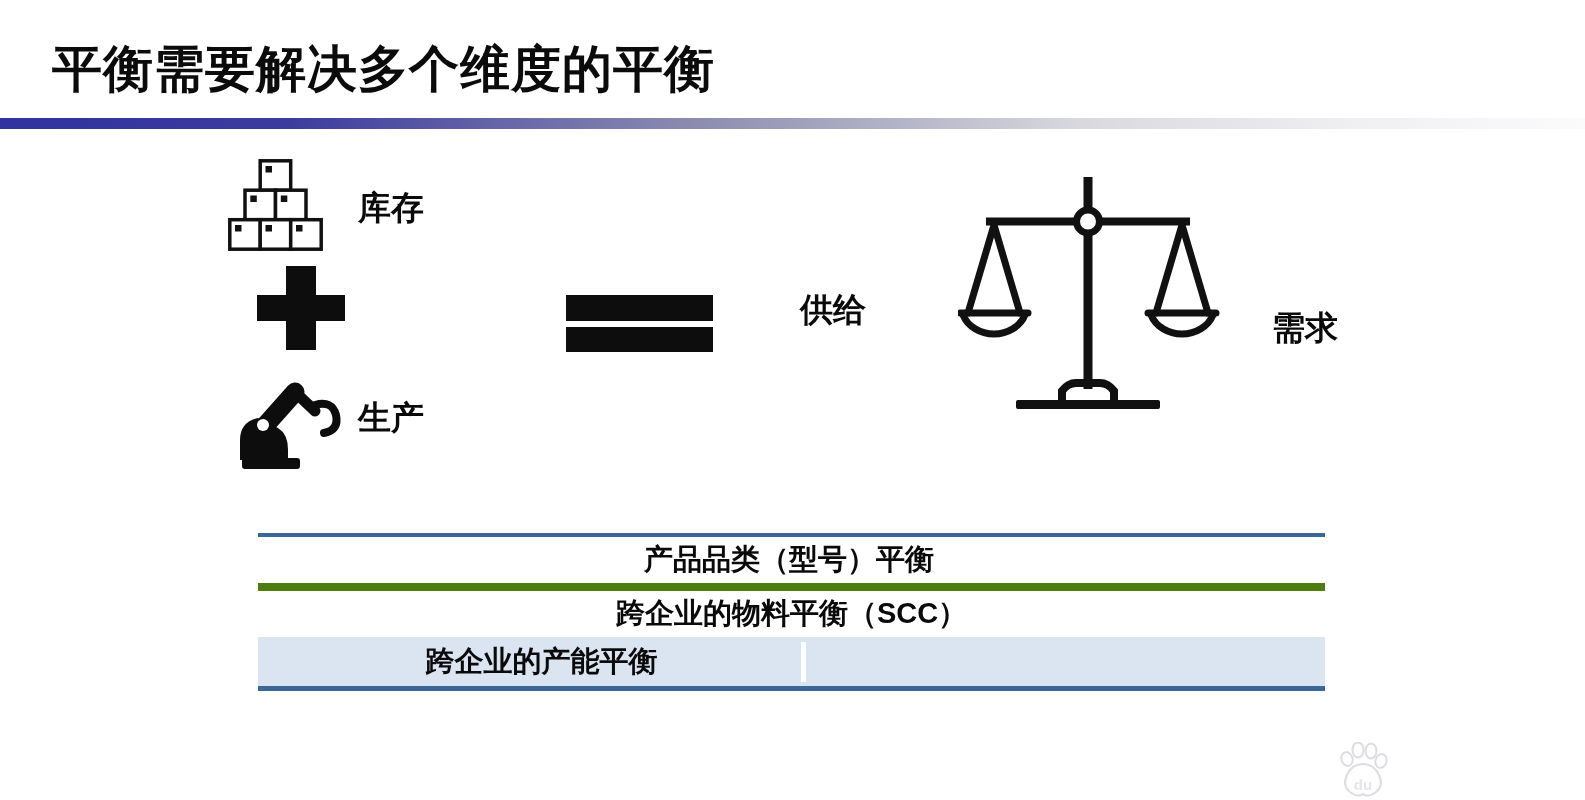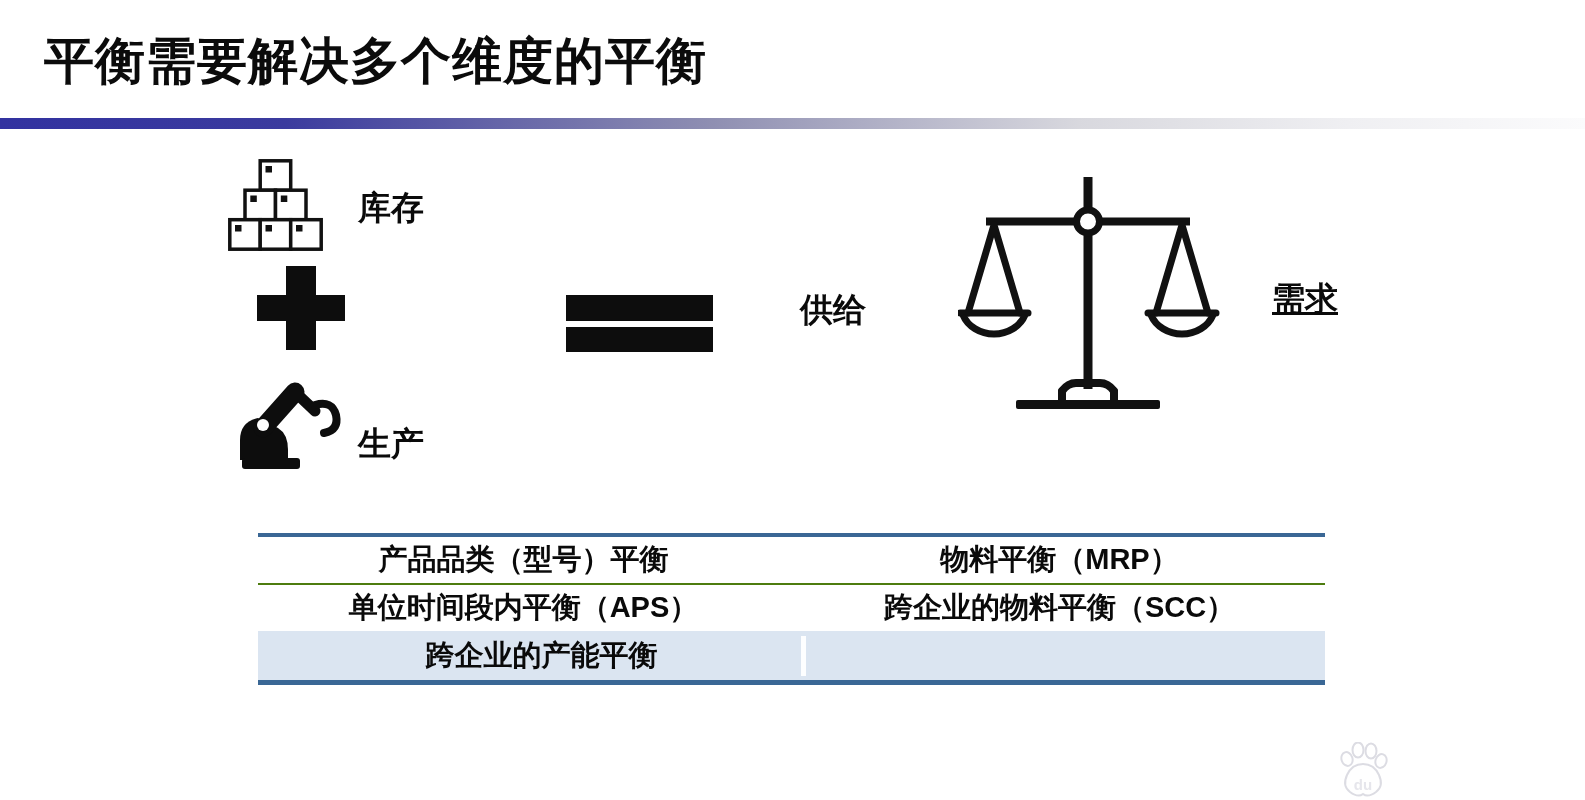--- a/index.html
+++ b/index.html
@@ -1,21 +1,21 @@
 <!DOCTYPE html>
 <html><head>
 <meta charset="utf-8">
 <style>
   html,body { margin:0; padding:0; background:#fff; }
   .slide {
     position:relative; width:1585px; height:800px; background:#ffffff;
     overflow:hidden; font-family:"Liberation Sans","DejaVu Sans",sans-serif;
   }
   .title {
-    position:absolute; left:40px; top:24px; margin:4px;
+    position:absolute; left:40px; top:24px; margin:12px;
     font-size:50px; font-weight:bold; color:#0b0b0b; letter-spacing:1px;
   }
   .accent-bar {
     position:absolute; left:0; top:118px; width:1585px; height:11px;
     background:linear-gradient(90deg,#3232a0 0%,#3b3b9e 18%,#8f8fb2 45%,#d8d8de 68%,#efeff2 85%,#fbfbfc 100%);
   }
   .label {
     position:absolute; font-size:33px; font-weight:bold; color:#0a0a0a; white-space:nowrap;
   }
   .abs { position:absolute; }
@@ -26,21 +26,21 @@
   
   .equals { position:absolute; left:566px; top:295px; width:147px; height:58px; }
   .equals .bar { position:absolute; left:0; width:147px; height:26px; background:#0d0d0d; }
   .equals .bar.b2 { top:32px; height:25px; }
   
   .btable {
     position:absolute; left:258px; top:533px; width:1067px;
     border-top:4px solid #3a6795; border-bottom:5px solid #3a6795;
   }
   .trow { display:flex; align-items:center; }
-  .trow.r1 { height:46px; border-bottom:2px solid #4d7c0f; background:#ffffff; }
+  .trow.r1 { height:46px; border-bottom:8px solid #4d7c0f; background:#ffffff; }
   .trow.r2 { height:45px; background:#dbe5f1; }
   .trow.r3 { height:46px; background:#ffffff; }
   .trow.r4 { height:49px; background:#dbe5f1;padding-left:24px; }
   .tcell {
     flex:1; text-align:center; font-size:29px; font-weight:bold; color:#0a0a0a;
     white-space:nowrap; overflow:hidden;
   }
   .tcell.c1 { border-right:5px solid rgba(255,255,255,0.95); }
   
   .watermark {
@@ -88,21 +88,21 @@
 
   <svg class="abs" style="left:232px;top:374px;" width="112" height="96" viewBox="0 0 112 96">
     <path d="M8,86 L8,66 Q8,48 26,44 L46,54 Q56,60 56,76 L56,86 Z" fill="#0d0d0d"></path>
     <line x1="31" y1="54" x2="63" y2="18" stroke="#0d0d0d" stroke-width="19" stroke-linecap="round"></line>
     <circle cx="31" cy="51" r="6" fill="#fff"></circle>
     <circle cx="63" cy="18" r="4" fill="#fff"></circle>
     <line x1="63" y1="18" x2="83" y2="37" stroke="#0d0d0d" stroke-width="11" stroke-linecap="round"></line>
     <path d="M83,31 q17,-5 21,10 q3,15 -12,18" fill="none" stroke="#0d0d0d" stroke-width="8" stroke-linecap="round"></path>
     <rect x="10" y="84" width="58" height="11" rx="3" fill="#0d0d0d"></rect>
   </svg>
-  <span class="label" style="left:358px;top:396px;margin-top:26px;">生产</span>
+  <span class="label" style="left:358px;top:396px;">生产</span>
 
   <div class="equals">
     <div class="bar b1"></div>
       <div class="bar b2"></div>
   </div>
 
   <span class="label" style="left:800px;top:288px;">供给</span>
 
   <svg class="abs" style="left:958px;top:173px;" width="262" height="244" viewBox="0 0 262 244">
     <rect x="125.5" y="4" width="9" height="212" fill="#111"></rect>
@@ -114,29 +114,27 @@
     <path d="M5,142 A33,29 0 0 0 67,142" fill="none" stroke="#111" stroke-width="7"></path>
 
     <path d="M224,52 L198,140 M224,52 L250,140" stroke="#111" stroke-width="7" fill="none" stroke-linecap="round"></path>
     <path d="M190,140 H258" stroke="#111" stroke-width="7" stroke-linecap="round"></path>
     <path d="M193,142 A33,29 0 0 0 255,142" fill="none" stroke="#111" stroke-width="7"></path>
 
     <path d="M104,227 L104,218 Q110,210 118,210 L142,210 Q150,210 156,218 L156,227" fill="none" stroke="#111" stroke-width="8"></path>
     <rect x="58" y="227" width="144" height="9" rx="2" fill="#111"></rect>
   </svg>
 
-  <span class="label" style="left:1272px;top:277px;text-decoration:underline;">需求</span>
+  <span class="label" style="left:1272px;top:306px;">需求</span>
 
   <div class="btable">
     <div class="trow r1">
       <div class="tcell c1">产品品类（型号）平衡</div>
-      <div class="tcell">物料平衡（MRP）</div>
     </div>
     <div class="trow r3">
-      <div class="tcell c1">单位时间段内平衡（APS）</div>
       <div class="tcell">跨企业的物料平衡（SCC）</div>
     </div>
     <div class="trow r4">
       <div class="tcell c1">跨企业的产能平衡</div>
       <div class="tcell"></div>
     </div>
   </div>
 
   <div class="watermark">
     <svg width="50" height="58" viewBox="0 0 50 58">

